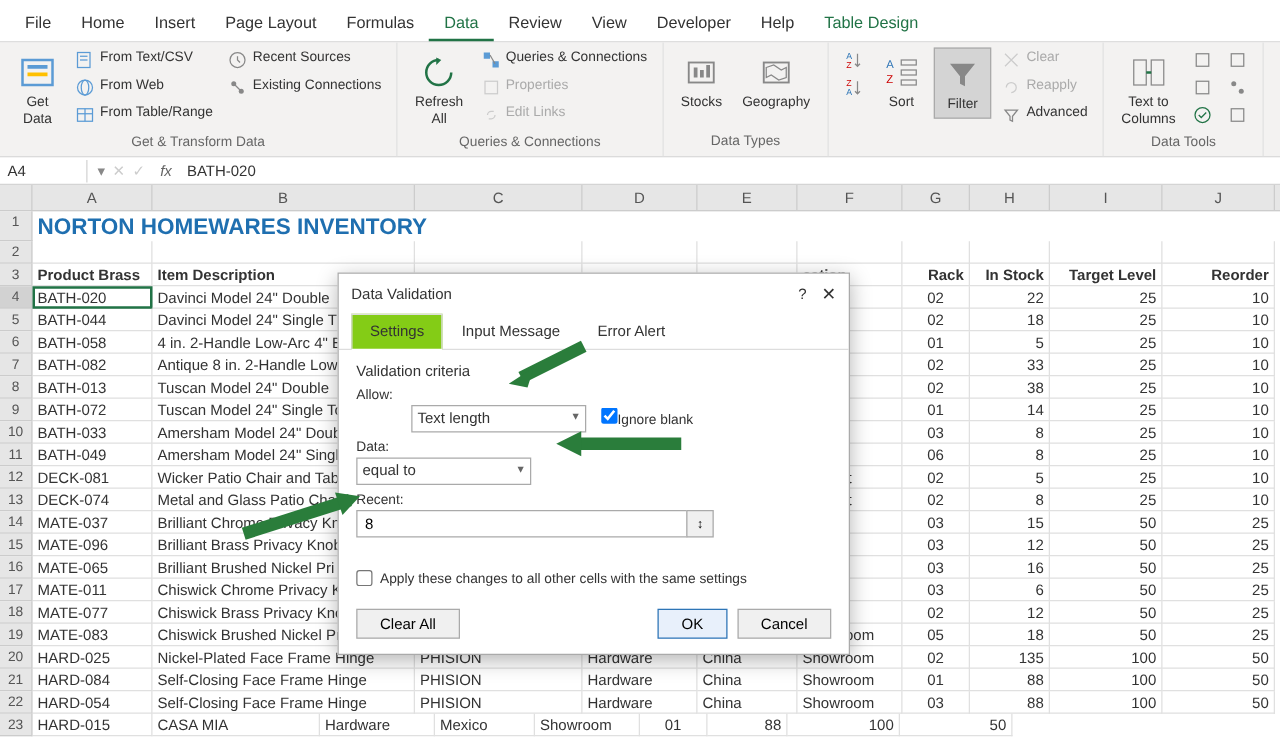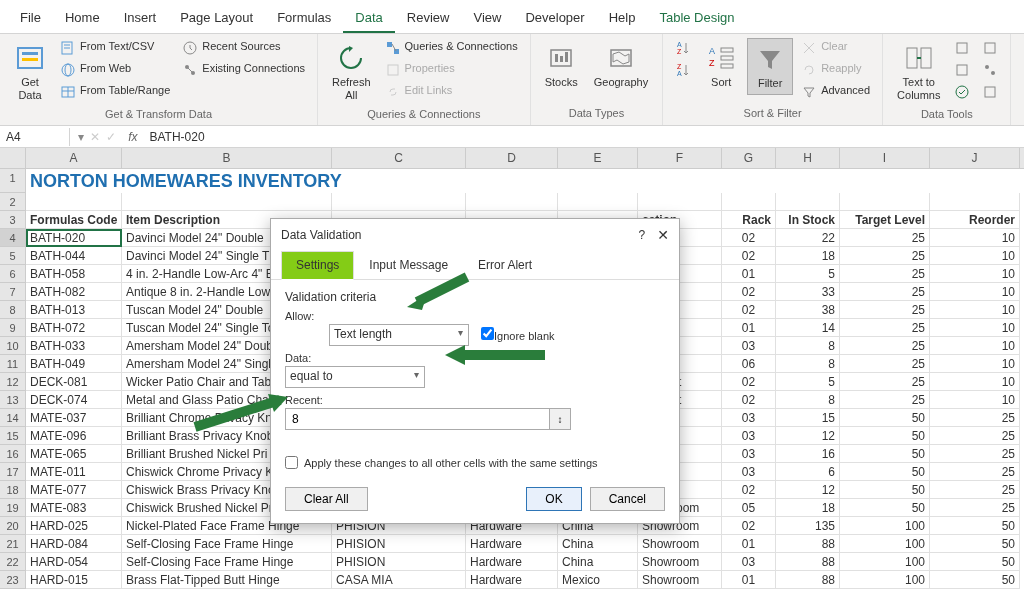--- a/index.html
+++ b/index.html
@@ -267,21 +267,20 @@
             <span>Reapply</span>
           </div>
         <div class="ribbon-btn-small">
             <span class="icon-sm"><svg viewBox="0 0 16 16">
                 <path d="M3 4 L13 4 L9 9 L9 13 L7 12 L7 9 Z" fill="none" stroke="#888"></path>
               </svg></span>
             <span>Advanced</span>
           </div>
       </div>
     </div>
-    <div class="ribbon-group-label">Sort &amp; Filter</div>
   </div>
 
   <div class="ribbon-group">
     <div class="ribbon-group-content">
       <div class="ribbon-btn-large">
         <div class="icon"><svg viewBox="0 0 32 32">
               <rect x="4" y="6" width="10" height="20" fill="none" stroke="#888"></rect>
               <rect x="18" y="6" width="10" height="20" fill="none" stroke="#888"></rect>
               <path d="M14 16 L18 16" stroke="#217346" stroke-width="2"></path>
             </svg></div>
@@ -400,21 +399,21 @@
           <div class="cell cC"></div>
           <div class="cell cD"></div>
           <div class="cell cE"></div>
           <div class="cell cF"></div>
           <div class="cell cG"></div>
           <div class="cell cH"></div>
           <div class="cell cI"></div>
           <div class="cell cJ"></div>
         </div>
         <div class="grid-row">
-          <div class="cell header-cell cA">Formulas Code</div>
+          <div class="cell header-cell cA">Product Brass</div>
           <div class="cell header-cell cB">Item Description</div>
           <div class="cell header-cell cC"></div>
           <div class="cell header-cell cD"></div>
           <div class="cell header-cell cE"></div>
           <div class="cell header-cell cF">cation</div>
           <div class="cell header-cell cG right">Rack</div>
           <div class="cell header-cell cH right">In Stock</div>
           <div class="cell header-cell cI right">Target Level</div>
           <div class="cell header-cell cJ right">Reorder</div>
         </div>
@@ -641,21 +640,20 @@
           <div class="cell cD">Hardware</div>
           <div class="cell cE">China</div>
           <div class="cell cF">Showroom</div>
           <div class="cell cG center">03</div>
           <div class="cell cH right">88</div>
           <div class="cell cI right">100</div>
           <div class="cell cJ right">50</div>
         </div>
         <div class="grid-row">
           <div class="cell cA">HARD-015</div>
-          <div class="cell cB">Brass Flat-Tipped Butt Hinge</div>
           <div class="cell cC">CASA MIA</div>
           <div class="cell cD">Hardware</div>
           <div class="cell cE">Mexico</div>
           <div class="cell cF">Showroom</div>
           <div class="cell cG center">01</div>
           <div class="cell cH right">88</div>
           <div class="cell cI right">100</div>
           <div class="cell cJ right">50</div>
         </div>
       </div>

